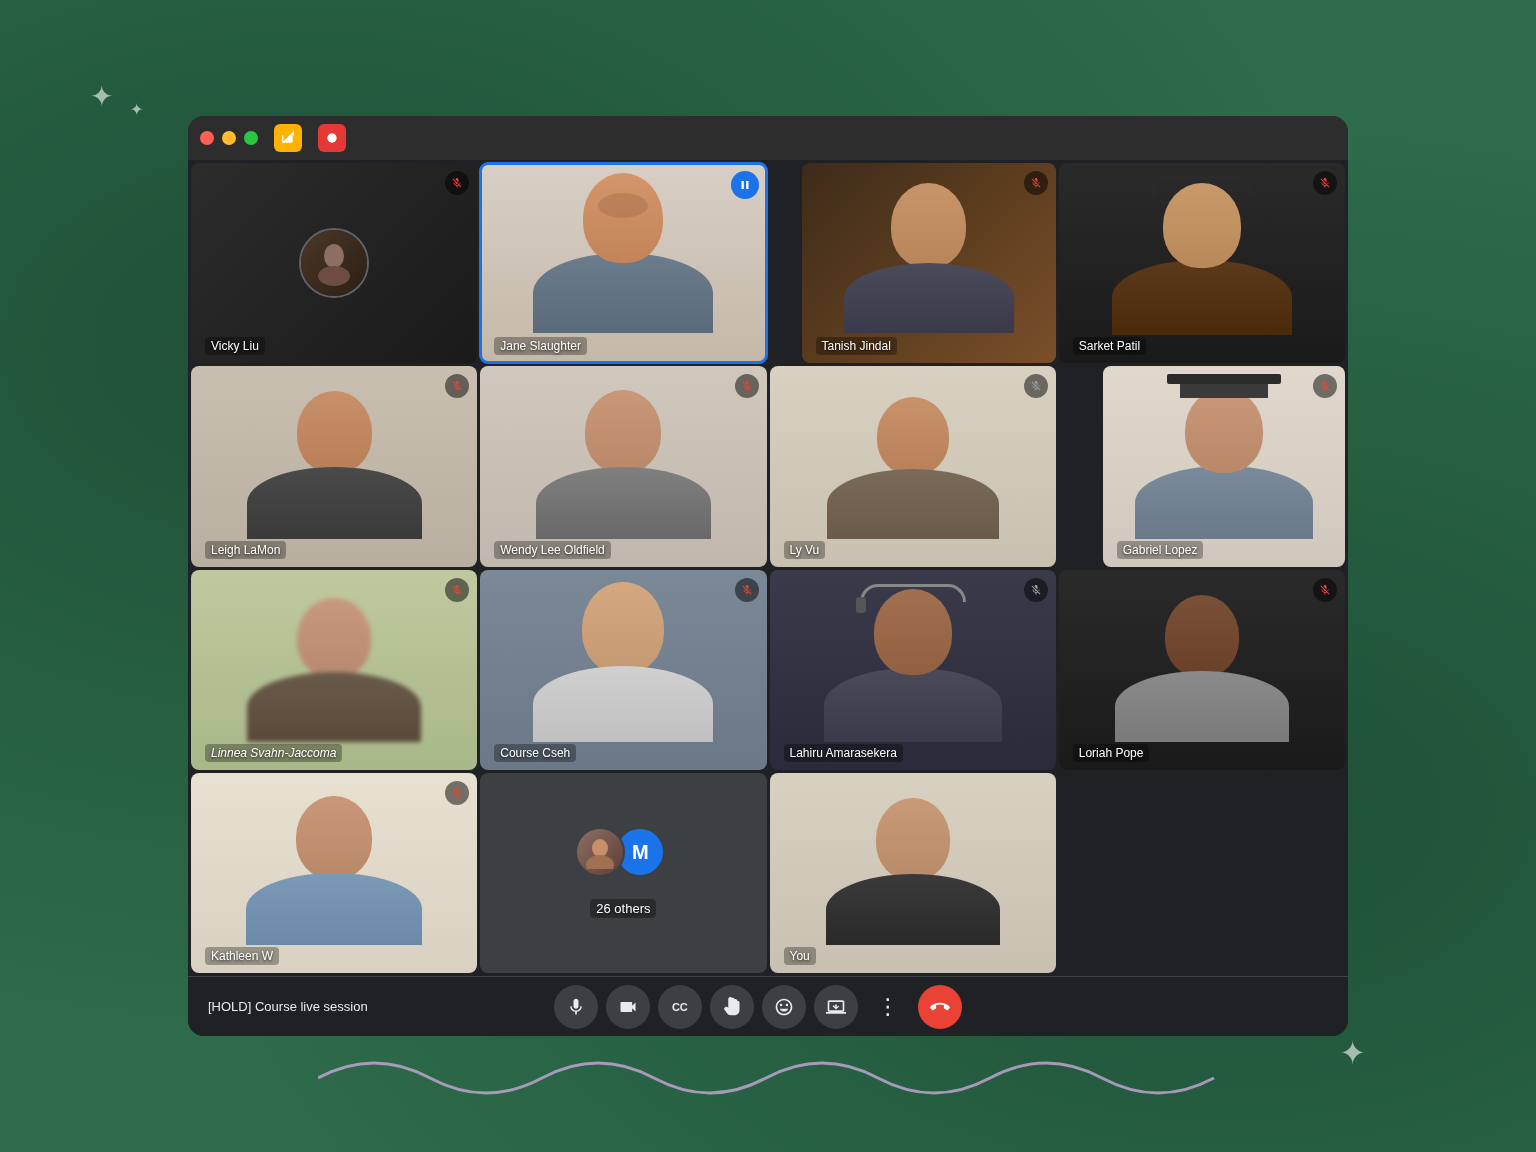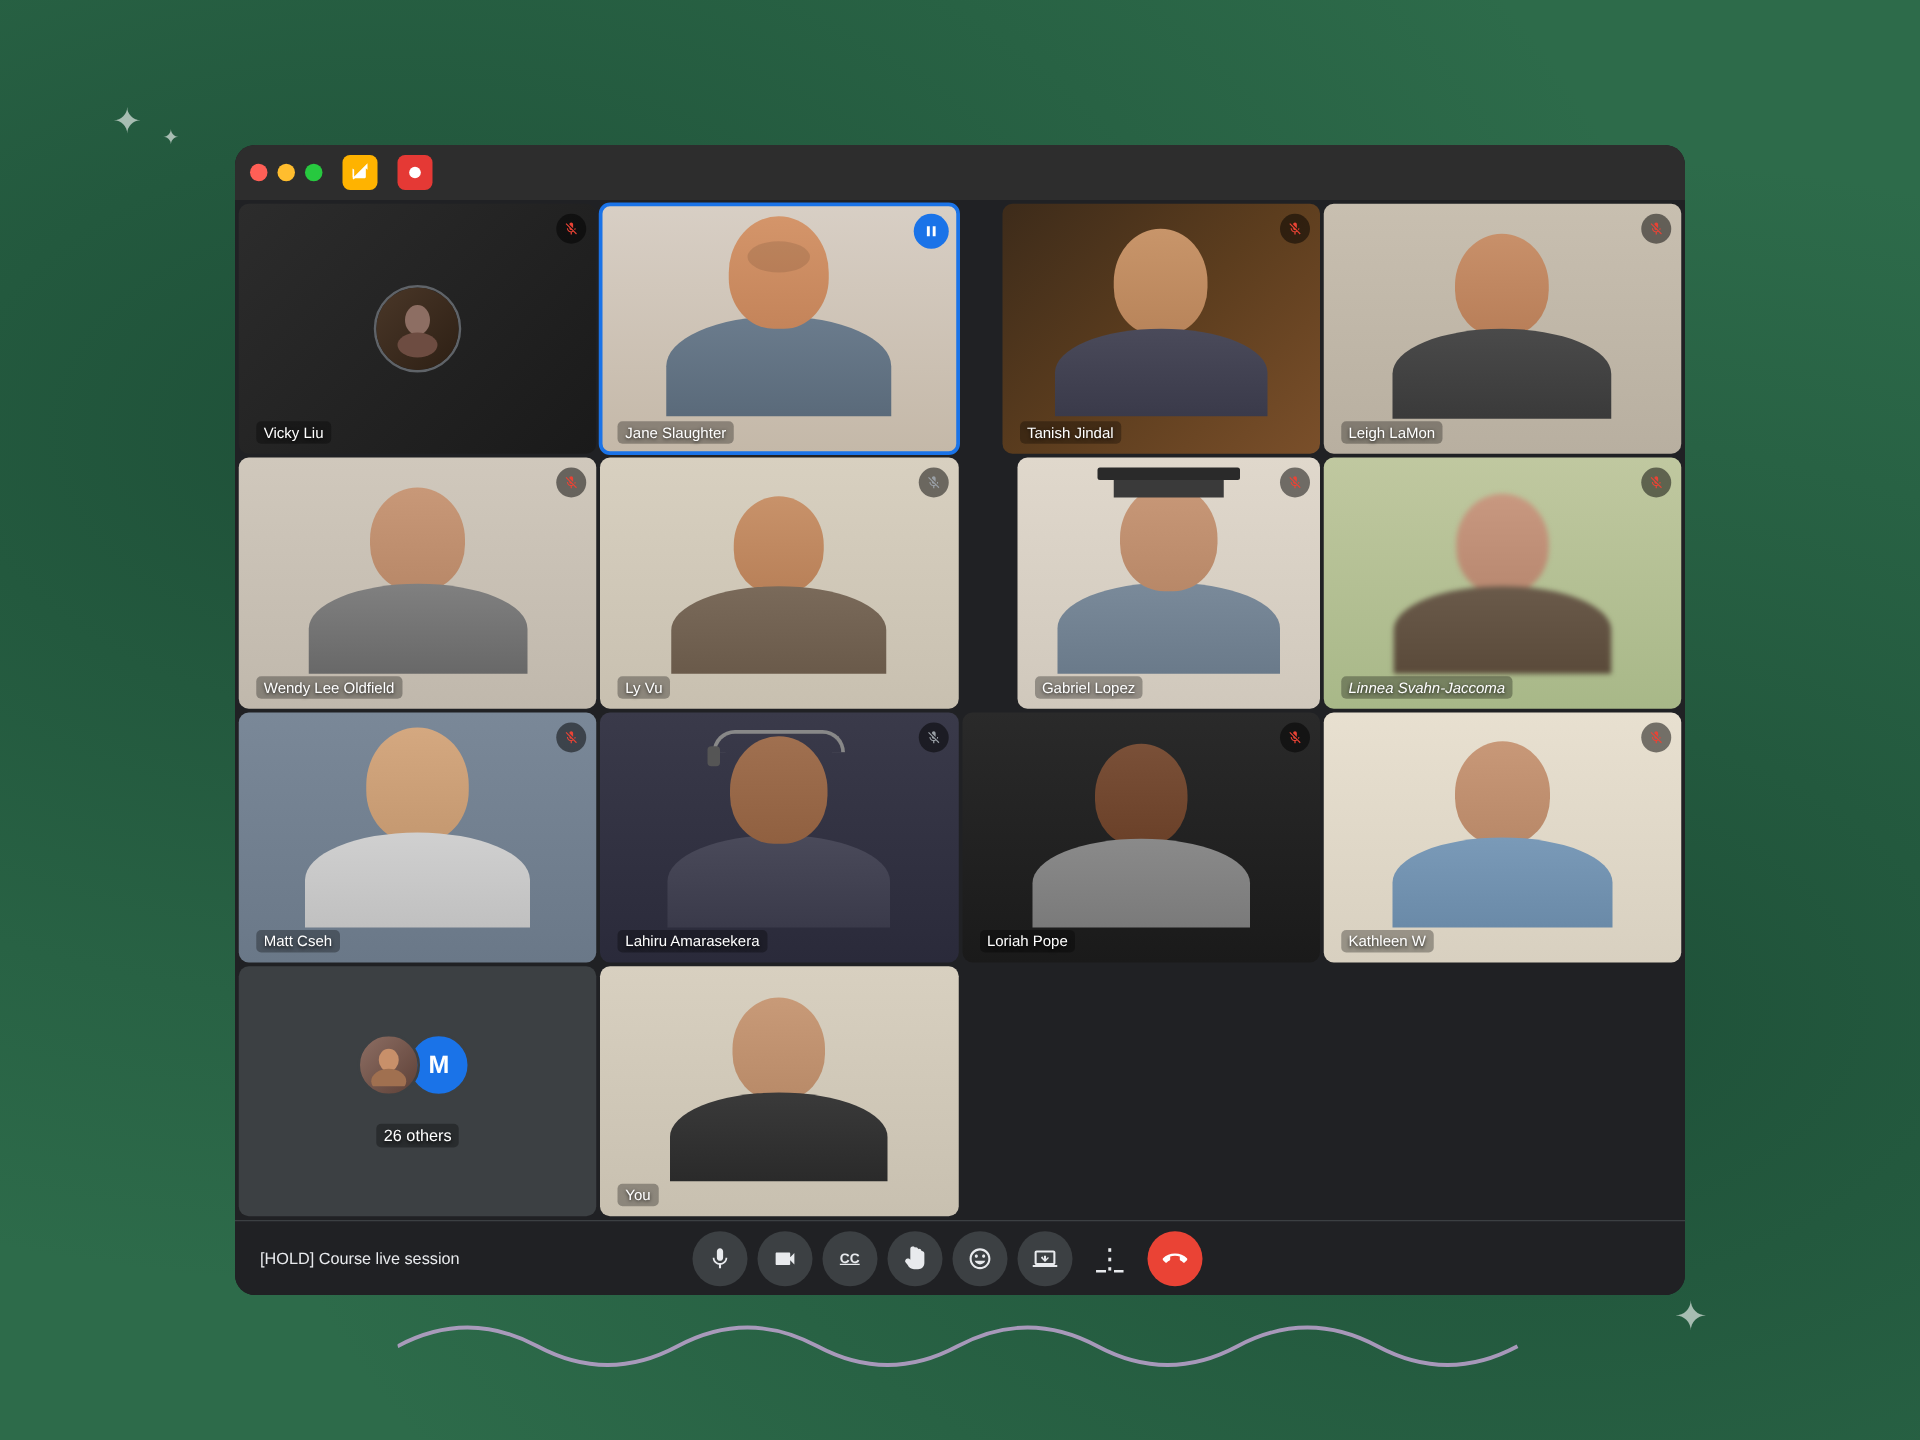--- a/index.html
+++ b/index.html
@@ -180,21 +180,20 @@
       height: 44px;
       border-radius: 50%;
       border: none;
       background: #3c4043;
       color: #e8eaed;
       cursor: pointer;
       display: flex;
       align-items: center;
       justify-content: center;
       font-size: 18px;
-      text-decoration: underline;
     }
 
     .control-btn.end-call {
       background: #ea4335;
       color: white;
       font-size: 16px;
     }
 
     .control-btn.more {
       background: transparent;
@@ -300,20 +299,35 @@
       </div>
       <div class="mute-icon">
         <svg width="12" height="12" viewBox="0 0 24 24" fill="#ea4335">
             <path d="M19 11h-1.7c0 .74-.16 1.43-.43 2.05l1.23 1.23c.56-.98.9-2.09.9-3.28zm-4.02.17c0-.06.02-.11.02-.17V5c0-1.66-1.34-3-3-3S9 3.34 9 5v.18l5.98 5.99zM4.27 3L3 4.27l6.01 6.01V11c0 1.66 1.33 3 2.99 3 .22 0 .44-.03.65-.08l1.66 1.66c-.71.33-1.5.52-2.31.52-2.76 0-5.3-2.1-5.3-5.1H5c0 3.41 2.72 6.23 6 6.72V21h2v-3.28c.91-.13 1.77-.45 2.54-.9L19.73 21 21 19.73 4.27 3z"></path>
           </svg>
       </div>
       <div class="participant-name">Tanish Jindal</div>
     </div>
 
 
+    <div class="video-cell" style="background:linear-gradient(180deg,#2a2a2a,#1a1a1a);">
+      <div style="position:absolute;width:100%;height:100%;display:flex;flex-direction:column;align-items:center;justify-content:flex-end;padding-bottom:28px;">
+        <div style="width:78px;height:85px;background:linear-gradient(180deg,#c89a6a,#b88858);border-radius:50% 50% 45% 45%;position:relative;">
+
+          <div style="position:absolute;top:-8px;left:-12px;right:-12px;height:20px;background:transparent;border:4px solid #2a2a2a;border-bottom:none;border-radius:30px 30px 0 0;"></div>
+        </div>
+        <div style="width:180px;height:75px;background:linear-gradient(180deg,#5a3a1a,#4a2a0a);border-radius:50% 50% 0 0;margin-top:-8px;"></div>
+      </div>
+      <div class="mute-icon">
+        <svg width="12" height="12" viewBox="0 0 24 24" fill="#ea4335">
+            <path d="M19 11h-1.7c0 .74-.16 1.43-.43 2.05l1.23 1.23c.56-.98.9-2.09.9-3.28zm-4.02.17c0-.06.02-.11.02-.17V5c0-1.66-1.34-3-3-3S9 3.34 9 5v.18l5.98 5.99zM4.27 3L3 4.27l6.01 6.01V11c0 1.66 1.33 3 2.99 3 .22 0 .44-.03.65-.08l1.66 1.66c-.71.33-1.5.52-2.31.52-2.76 0-5.3-2.1-5.3-5.1H5c0 3.41 2.72 6.23 6 6.72V21h2v-3.28c.91-.13 1.77-.45 2.54-.9L19.73 21 21 19.73 4.27 3z"></path>
+          </svg>
+      </div>
+      <div class="participant-name">Sarket Patil</div>
+    </div>
 
     <div class="video-cell" style="background:linear-gradient(180deg,#c8bfb0,#b8afa0);">
       <div style="position:absolute;width:100%;height:100%;display:flex;flex-direction:column;align-items:center;justify-content:flex-end;padding-bottom:28px;">
         <div style="width:75px;height:82px;background:linear-gradient(180deg,#c8906a,#b87e58);border-radius:50% 50% 45% 45%;"></div>
         <div style="width:175px;height:72px;background:linear-gradient(180deg,#4a4a4a,#3a3a3a);border-radius:50% 50% 0 0;margin-top:-6px;"></div>
       </div>
       <div class="mute-icon">
         <svg width="12" height="12" viewBox="0 0 24 24" fill="#ea4335">
             <path d="M19 11h-1.7c0 .74-.16 1.43-.43 2.05l1.23 1.23c.56-.98.9-2.09.9-3.28zm-4.02.17c0-.06.02-.11.02-.17V5c0-1.66-1.34-3-3-3S9 3.34 9 5v.18l5.98 5.99zM4.27 3L3 4.27l6.01 6.01V11c0 1.66 1.33 3 2.99 3 .22 0 .44-.03.65-.08l1.66 1.66c-.71.33-1.5.52-2.31.52-2.76 0-5.3-2.1-5.3-5.1H5c0 3.41 2.72 6.23 6 6.72V21h2v-3.28c.91-.13 1.77-.45 2.54-.9L19.73 21 21 19.73 4.27 3z"></path>
           </svg>
@@ -380,21 +394,21 @@
     <div class="video-cell" style="background:linear-gradient(180deg,#7a8898,#6a7888);">
       <div style="position:absolute;width:100%;height:100%;display:flex;flex-direction:column;align-items:center;justify-content:flex-end;padding-bottom:28px;">
         <div style="width:82px;height:92px;background:linear-gradient(180deg,#d4a880,#c49870);border-radius:50% 50% 45% 45%;"></div>
         <div style="width:180px;height:76px;background:linear-gradient(180deg,#d0d0d0,#c0c0c0);border-radius:50% 50% 0 0;margin-top:-8px;"></div>
       </div>
       <div class="mute-icon">
         <svg width="12" height="12" viewBox="0 0 24 24" fill="#ea4335">
             <path d="M19 11h-1.7c0 .74-.16 1.43-.43 2.05l1.23 1.23c.56-.98.9-2.09.9-3.28zm-4.02.17c0-.06.02-.11.02-.17V5c0-1.66-1.34-3-3-3S9 3.34 9 5v.18l5.98 5.99zM4.27 3L3 4.27l6.01 6.01V11c0 1.66 1.33 3 2.99 3 .22 0 .44-.03.65-.08l1.66 1.66c-.71.33-1.5.52-2.31.52-2.76 0-5.3-2.1-5.3-5.1H5c0 3.41 2.72 6.23 6 6.72V21h2v-3.28c.91-.13 1.77-.45 2.54-.9L19.73 21 21 19.73 4.27 3z"></path>
           </svg>
       </div>
-      <div class="participant-name">Matt Cseh</div>
+      <div class="participant-name">Course Cseh</div>
     </div>
 
     <div class="video-cell" style="background:linear-gradient(180deg,#3a3a4a,#2a2a3a);">
       <div style="position:absolute;width:100%;height:100%;display:flex;flex-direction:column;align-items:center;justify-content:flex-end;padding-bottom:28px;">
         <div style="width:78px;height:86px;background:linear-gradient(180deg,#a07050,#906040);border-radius:50% 50% 45% 45%;position:relative;">
 
           <div style="position:absolute;top:-5px;left:-14px;right:-14px;height:18px;background:transparent;border:3px solid #888;border-bottom:none;border-radius:25px 25px 0 0;"></div>
           <div style="position:absolute;top:8px;left:-18px;width:10px;height:16px;background:#555;border-radius:3px;"></div>
         </div>
         <div style="width:178px;height:74px;background:linear-gradient(180deg,#4a4a5a,#3a3a4a);border-radius:50% 50% 0 0;margin-top:-7px;"></div>

